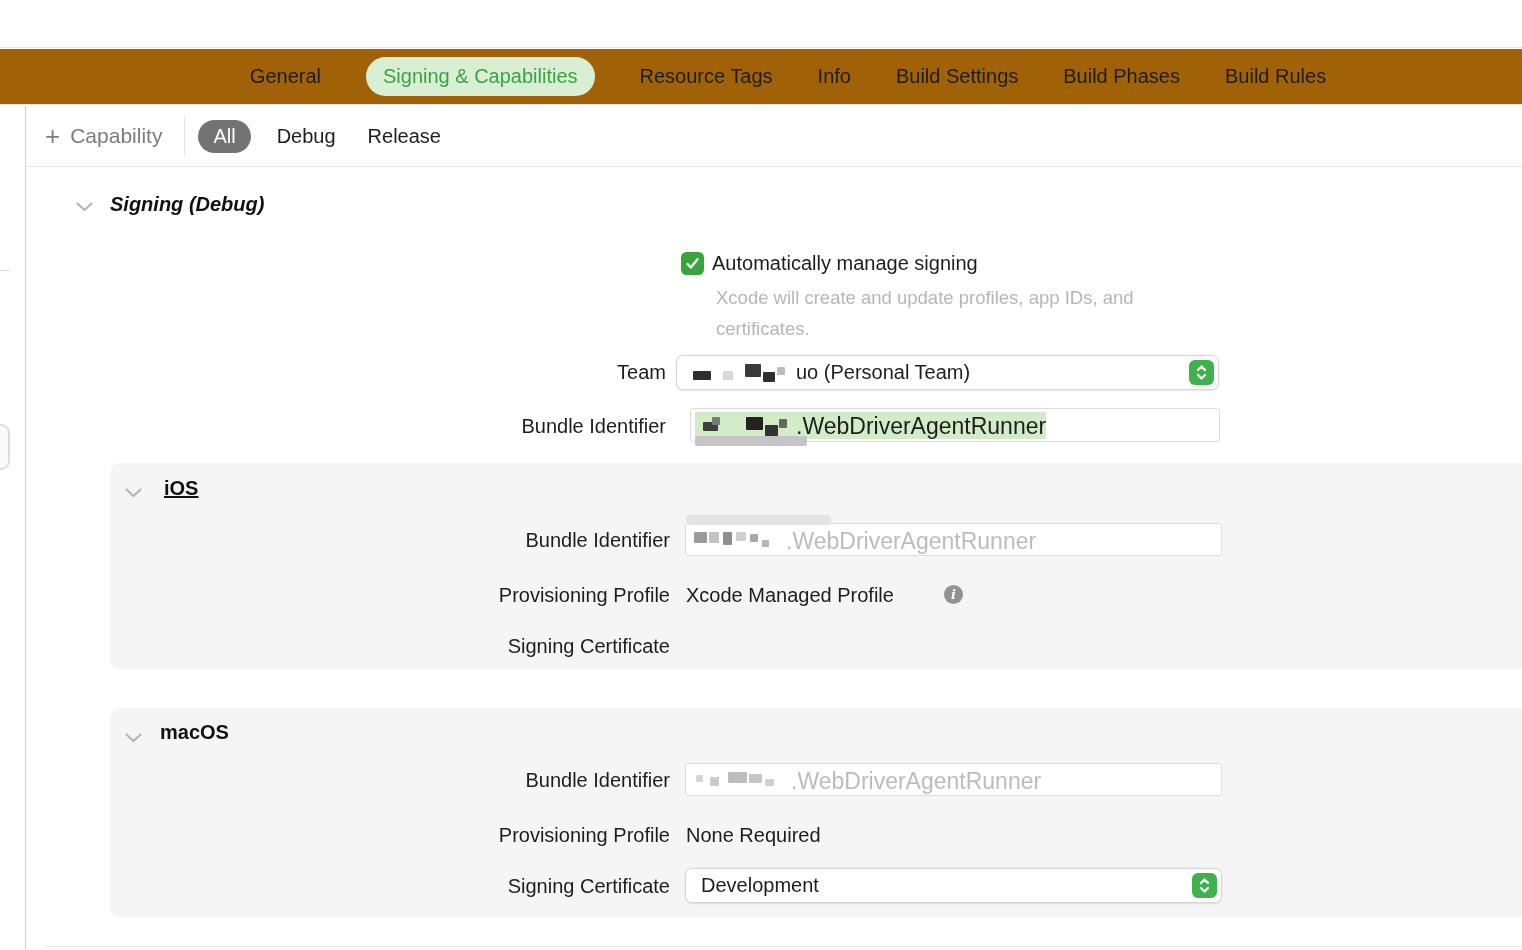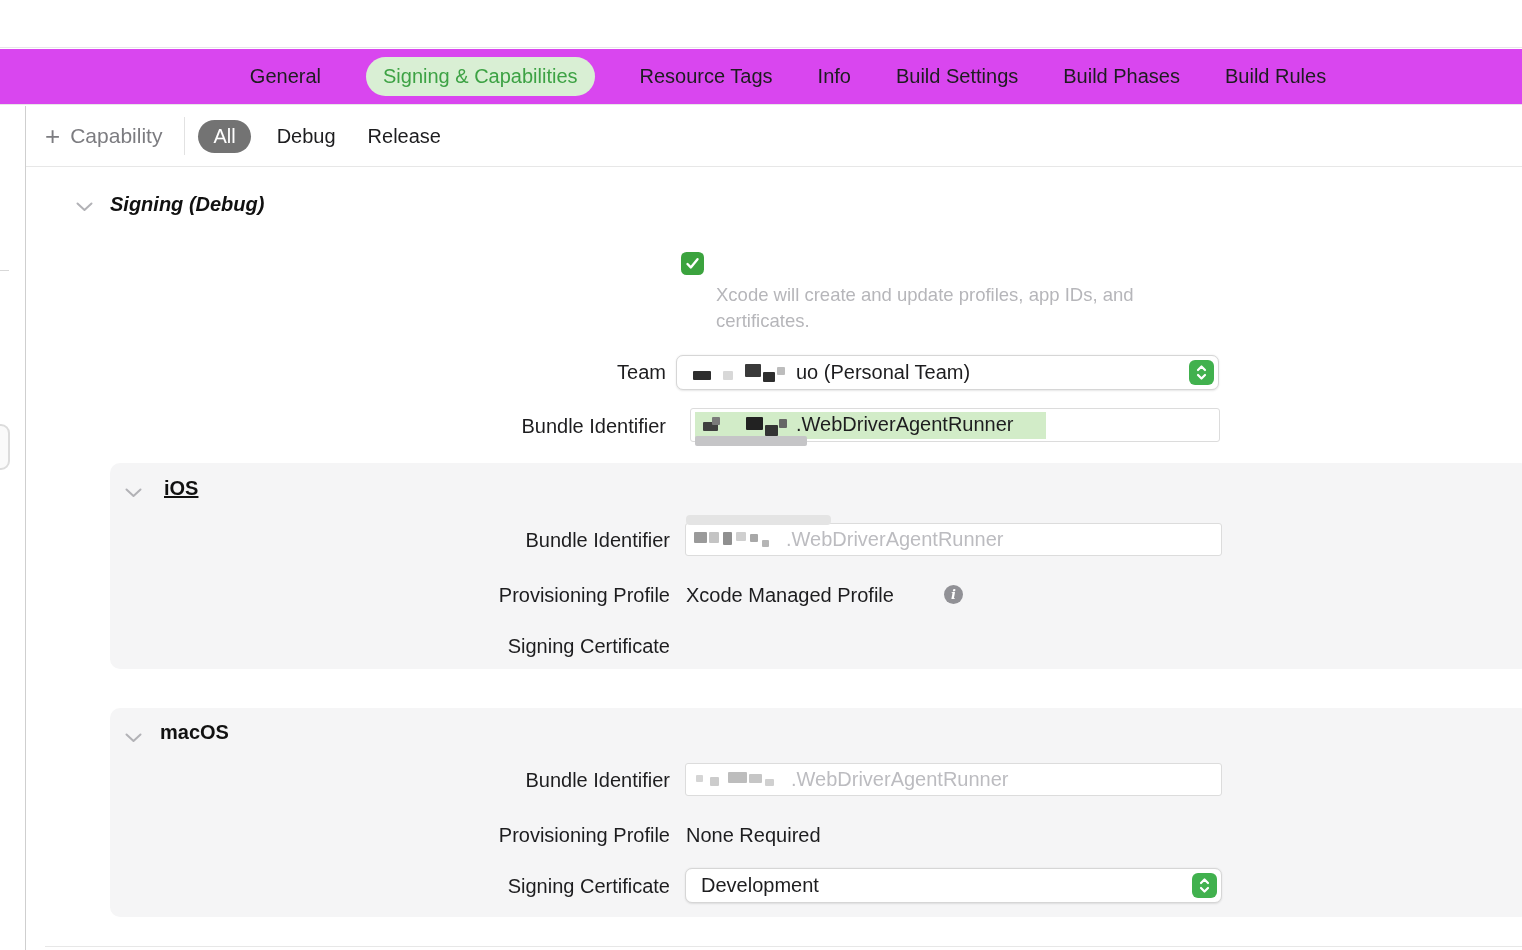--- a/index.html
+++ b/index.html
@@ -1,21 +1,21 @@
 <!DOCTYPE html>
 <html><head>
 <meta charset="utf-8">
 <style>
   * { box-sizing: border-box; }
   body { margin:0; font-family:"Liberation Sans","DejaVu Sans",sans-serif; color:#1d1d1f; background:#fff; }
   .screen { position:relative; width:1522px; height:950px; background:#fff; overflow:hidden; }
 
   .topbar { position:absolute; top:0; left:0; right:0; height:48px; background:#fff; border-bottom:1px solid #e7e7e7; }
 
-  .tabbar { position:absolute; top:49px; left:0; right:0; height:56px; background:#d946ef; border-bottom:1px solid #e7e7e7;
+  .tabbar { position:absolute; top:49px; left:0; right:0; height:56px; background:#a16207; border-bottom:1px solid #e7e7e7;
             display:flex; align-items:center; justify-content:center; gap:45px; padding-left:54px; }
   .tab { font-size:20px; color:#1d1d1f; white-space:nowrap; cursor:default; }
   .tab.selected { background:#d9efd4; color:#3da244; padding:8px 17px; border-radius:20px; }
 
   .left-divider { position:absolute; top:106px; bottom:0; left:25px; width:1px; background:#cfcfcf; }
 
   .caprow { position:absolute; top:106px; left:26px; right:0; height:61px; border-bottom:1px solid #e7e7e7;
             display:flex; align-items:center; background:#fff; }
   .capability-btn { display:flex; align-items:center; gap:10px; margin-left:19px; color:#7c7c80; font-size:21px; }
   .plus-glyph { font-size:26px; line-height:20px; color:#7c7c80; font-weight:300; }
@@ -25,30 +25,30 @@
   .filter.selected { background:#737373; color:#fff; border-radius:17px; padding:5px 15px; margin-right:10px; }
 
   .disc-chevron { display:inline-block; }
   .section-title { font-size:20px; font-weight:bold; color:#111; }
 
   .row-label { position:absolute; font-size:20px; text-align:right; color:#1d1d1f; white-space:nowrap; }
   .row-value { position:absolute; font-size:20px; color:#1d1d1f; white-space:nowrap; }
 
   .checkbox { position:absolute; left:681px; top:252px; width:23px; height:23px; background:#3ba33e;
               border-radius:5.5px; display:flex; align-items:center; justify-content:center; }
-  .desc { position:absolute; left:716px; top:282px; width:505px; font-size:18.5px; line-height:26px; color:#b6b6ba; }
+  .desc { position:absolute; left:716px; top:282px; width:505px; font-size:18.5px; line-height:31px; color:#b6b6ba; }
 
   .popup { position:absolute; background:#fff; border:1px solid #d6d6d6; border-radius:7px;
            box-shadow:0 0.5px 2px rgba(0,0,0,0.10); }
   .popup .popup-text { position:absolute; top:5px; font-size:20px; color:#1d1d1f; white-space:nowrap; }
   .stepper { position:absolute; right:4px; top:4px; width:25px; height:25px; background:#41b14e;
              border-radius:6px; display:flex; align-items:center; justify-content:center; }
 
   .field { position:absolute; background:#fff; border:1px solid #dcdcdc; border-radius:3px; }
-  .field .field-text { position:absolute; top:4px; font-size:20px; white-space:nowrap; }
+  .field .field-text { position:absolute; top:4px; font-size:23px; white-space:nowrap; }
   .placeholder { color:#bcbcc0; }
   .selection { position:absolute; left:4px; top:3px; height:27px; background:#d2ecc8; }
 
   .card { position:absolute; left:110px; width:1420px; background:#f5f5f6; border-radius:10px; }
 
   .mosaic-block { position:absolute; border-radius:1px; }
   .info-icon { display:inline-flex; width:19px; height:19px; border-radius:50%; background:#919196; color:#fff;
                align-items:center; justify-content:center; font-family:"DejaVu Serif",serif; font-size:13px;
                font-weight:bold; font-style:italic; }
 
@@ -95,20 +95,21 @@
       <polyline points="1.5,1.5 8.5,8 15.5,1.5" fill="none" stroke="#b2b2b6" stroke-width="2" stroke-linecap="round" stroke-linejoin="round"></polyline>
     </svg>
   </div>
   <div class="section-title" style="position:absolute; left:110px; top:193px;font-style:italic;">Signing (Debug)</div>
 
   <div class="checkbox">
     <svg width="15" height="13" viewBox="0 0 15 13">
       <polyline points="2.5,7 5.8,10.4 12.5,2.2" fill="none" stroke="#fff" stroke-width="2.4" stroke-linecap="round" stroke-linejoin="round"></polyline>
     </svg>
   </div>
+  <div class="row-value" style="left:712px; top:252px;">Automatically manage signing</div>
   <div class="desc">Xcode will create and update profiles, app IDs, and certificates.</div>
 
   <div class="row-label" style="left:500px; top:361px; width:166px;">Team</div>
   <div class="popup" style="left:676px; top:355px; width:543px; height:35px;text-align:right;">
     <span class="mosaic-block" style="left:16px; top:15px; width:18px; height:9px; background:#2e2e2e;"></span>
     <span class="mosaic-block" style="left:46px; top:15px; width:10px; height:9px; background:#d8d8d8;"></span>
     <span class="mosaic-block" style="left:68px; top:8px;  width:16px; height:13px; background:#3a3a3a;"></span>
     <span class="mosaic-block" style="left:86px; top:16px; width:12px; height:10px; background:#2e2e2e;"></span>
     <span class="mosaic-block" style="left:100px; top:11px; width:8px; height:8px; background:#bdbdbd;"></span>
     <span class="popup-text" style="left:119px;">uo (Personal Team)</span>

